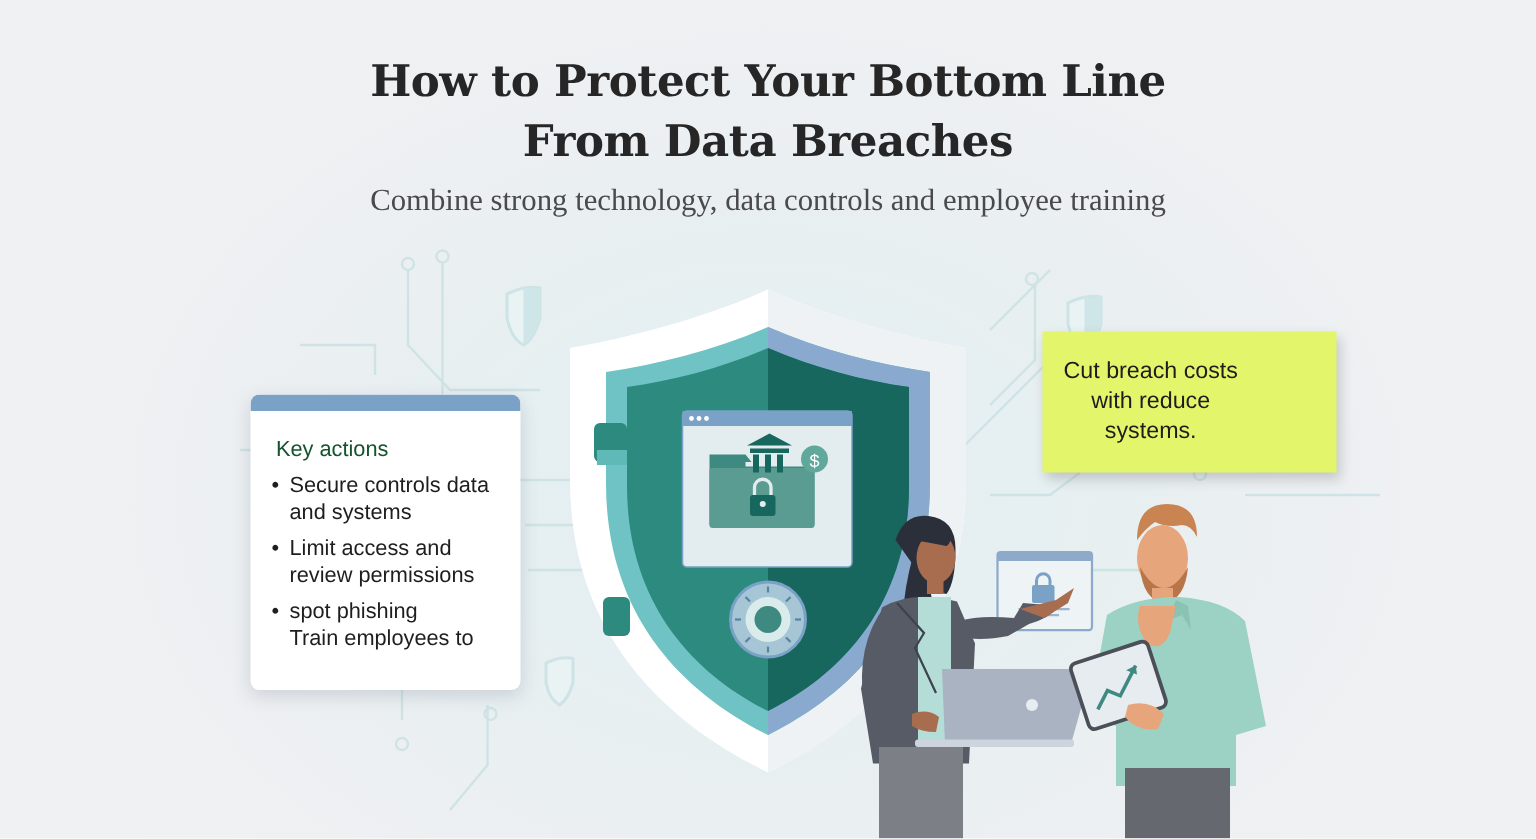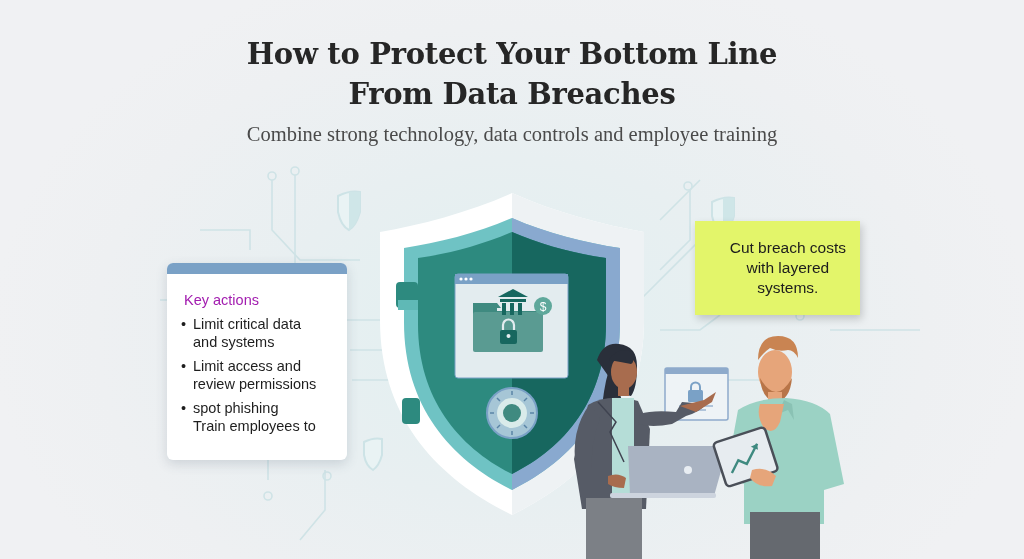--- a/index.html
+++ b/index.html
@@ -25,33 +25,33 @@
   .circuits { position: absolute; left: 0; top: 0; }
   .key-card {
     position: absolute; left: 167px; top: 263px; width: 180px; height: 197px;
     background: #ffffff; border-radius: 6px;
     box-shadow: 0 4px 12px rgba(60,80,100,0.18);
     overflow: hidden;
   }
   .key-card .bar { height: 11px; background: #7aa1c6; }
   .key-card .heading {
     position: absolute; left: 17px; top: 29px;
-    font-size: 14.5px; color: #a21caf;
+    font-size: 14.5px; color: #14532d;
   }
   .key-card ul { position: absolute; left: 14px; top: 52px; list-style: none; width: 165px; }
   .key-card li {
     position: relative; padding-left: 12px;
     font-size: 14.5px; line-height: 18px; color: #1e1e1e; margin-bottom: 6px;
   }
   .key-card li .dot { position: absolute; left: 0; top: 0; }
   .note {
-    position: absolute; left: 695px; top: 221px; width: 165px; height: 94px;
+    position: absolute; left: 695px; top: 221px; width: 196px; height: 94px;
     background: #e3f56a;
     box-shadow: 2px 4px 8px rgba(0,0,0,0.18);
-    display: flex; align-items: center; justify-content: flex-end;
+    display: flex; align-items: center; justify-content: flex-start;
     text-align: center; font-size: 15.5px; line-height: 20px; color: #1d1d1d;
     padding: 0 14px;
   }
   .art { position: absolute; left: 0; top: 0; }
 </style>
 </head>
 <body>
 
 <svg class="circuits" width="1024" height="559">
   <g stroke="#cfe3e6" stroke-width="1.6" fill="none">
@@ -204,35 +204,35 @@
     <path d="M752 470 q14 -4 24 6 l-4 10 q-14 2 -22 -8 z" fill="#e6a57a"></path>
   </g>
 </svg>
 
 <div class="key-card">
   <div class="bar"></div>
   <div class="heading">Key actions</div>
   <ul>
     <li>
       <span class="dot">•</span>
-      <div>Limit critical data</div>
+      <div>Secure controls data</div>
       <div>and systems</div>
     </li>
     <li>
       <span class="dot">•</span>
       <div>Limit access and</div>
       <div>review permissions</div>
     </li>
     <li>
       <span class="dot">•</span>
       <div>spot phishing</div>
       <div>Train employees to</div>
     </li>
   </ul>
 </div>
 
 <div class="note">
   <div>
     <div>Cut breach costs</div>
-    <div>with layered</div>
+    <div>with reduce</div>
     <div>systems.</div>
   </div>
 </div>
 
 </body></html>

